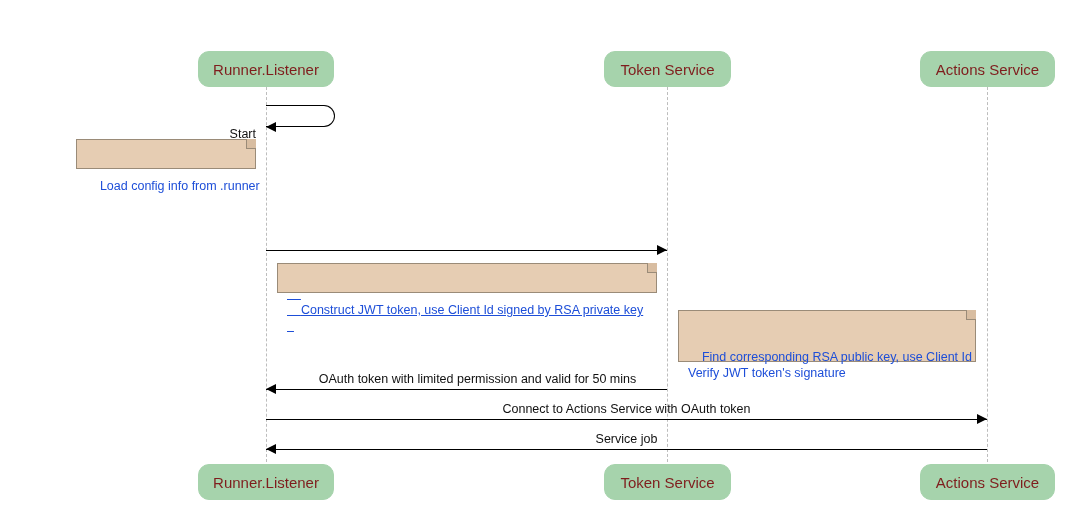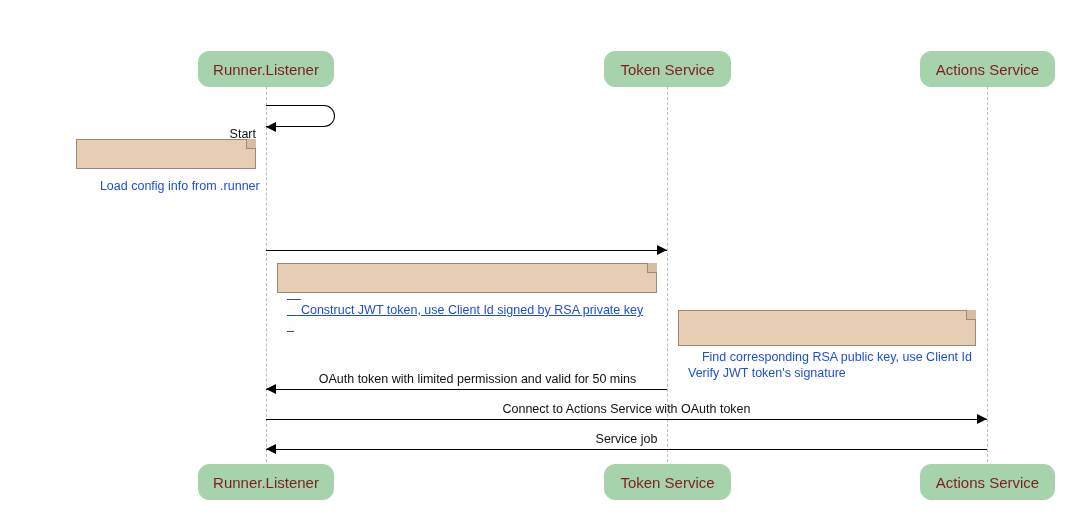--- a/index.html
+++ b/index.html
@@ -148,21 +148,21 @@
 
 
   <div class="msg-line" style="left:266px; top:250px; width:401px;"></div>
   <div class="arrowhead right" style="left:657px; top:245px;"></div>
 
   <div class="note" style="left:277px; top:263px; width:380px; height:30px;text-decoration:underline;">
     <span class="fold"></span>
     <span>Construct JWT token, use Client Id signed by RSA private key</span>
   </div>
 
-  <div class="note" style="left:678px; top:310px; width:298px; height:36px;">
+  <div class="note" style="left:678px; top:310px; width:298px; height:52px;">
     <span class="fold"></span>
     <span>Find corresponding RSA public key, use Client Id
 Verify JWT token's signature</span>
   </div>
 
   <div class="msg-line" style="left:266px; top:389px; width:401px;"></div>
   <div class="arrowhead left" style="left:266px; top:384px;"></div>
   <div class="msg-label" style="left:277px; top:372px; width:401px;">OAuth token with limited permission and valid for 50 mins</div>
 
   <div class="msg-line" style="left:266px; top:419px; width:721px;"></div>

